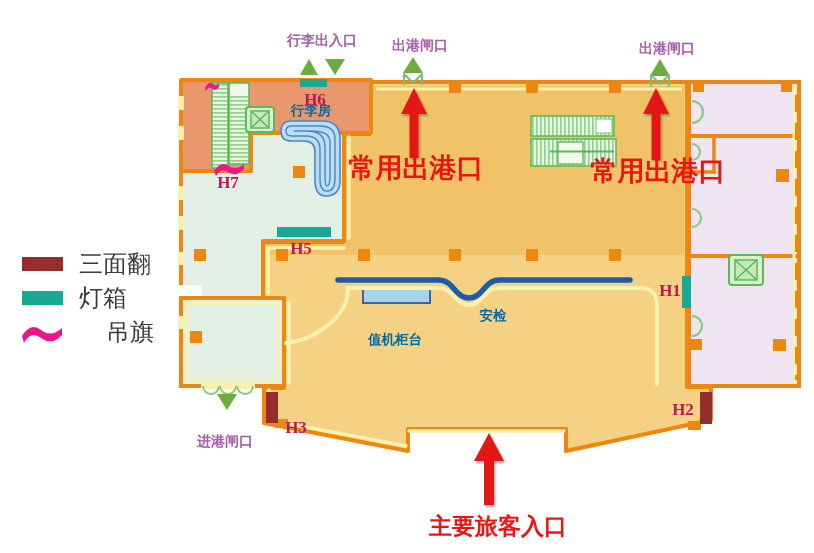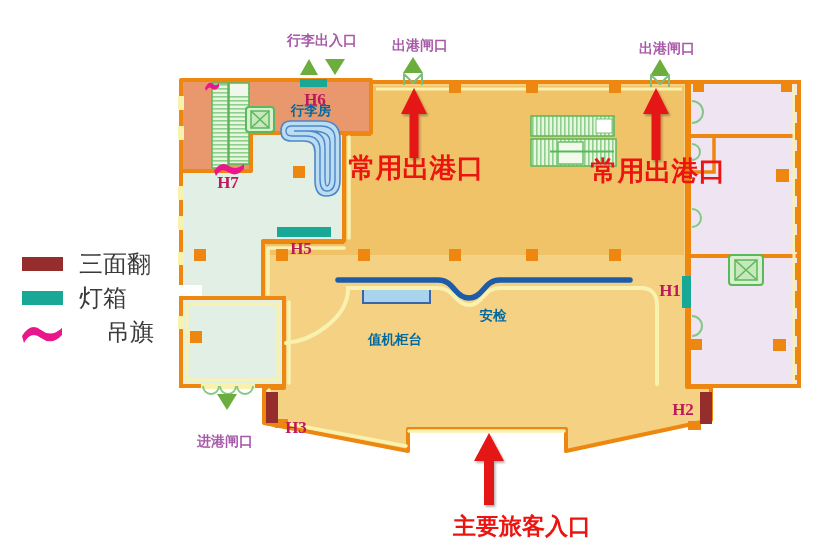--- a/index.html
+++ b/index.html
@@ -180,21 +180,21 @@
 
 <div class="lbl purple" style="left:322px;top:40px;">行李出入口</div>
 <div class="lbl purple" style="left:420px;top:45px;">出港闸口</div>
 <div class="lbl purple" style="left:667px;top:48px;">出港闸口</div>
 <div class="lbl purple-sm" style="left:311px;top:111px;">行李房</div>
 <div class="lbl red-big" style="left:416px;top:168px;">常用出港口</div>
 <div class="lbl red-big" style="left:658px;top:171px;">常用出港口</div>
 <div class="lbl purple-sm" style="left:395px;top:320px;margin-top:20px;">值机柜台</div>
 <div class="lbl purple-sm" style="left:493px;top:316px;">安检</div>
 <div class="lbl purple" style="left:225px;top:413px;margin-top:28px;">进港闸口</div>
-<div class="lbl red-huge" style="left:498px;top:526px;margin-left:24px;">主要旅客入口</div>
+<div class="lbl red-huge" style="left:498px;top:526px;">主要旅客入口</div>
 
 <div class="lbl hmark" style="left:670px;top:291px;">H1</div>
 <div class="lbl hmark" style="left:683px;top:410px;text-align:center;">H2</div>
 <div class="lbl hmark" style="left:296px;top:428px;">H3</div>
 <div class="lbl hmark" style="left:301px;top:220px;margin-top:29px;">H5</div>
 <div class="lbl hmark" style="left:315px;top:100px;">H6</div>
 <div class="lbl hmark" style="left:228px;top:183px;">H7</div>
 
 <div class="legend-txt" style="left:79px;top:264px;">三面翻</div>
 <div class="legend-txt" style="left:79px;top:298px;">灯箱</div>

